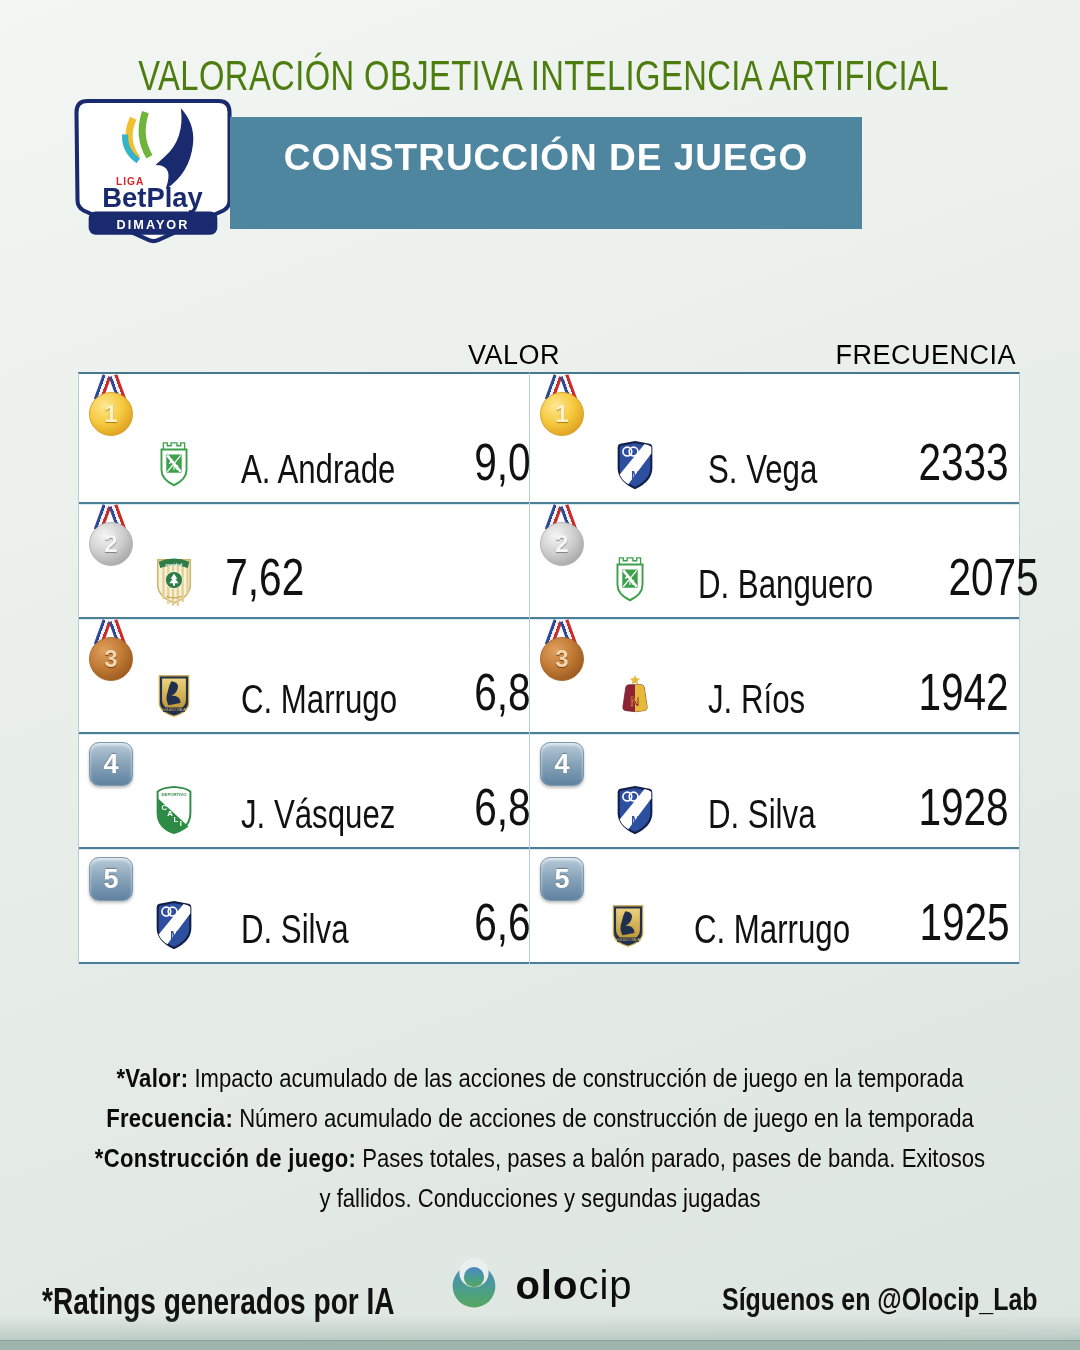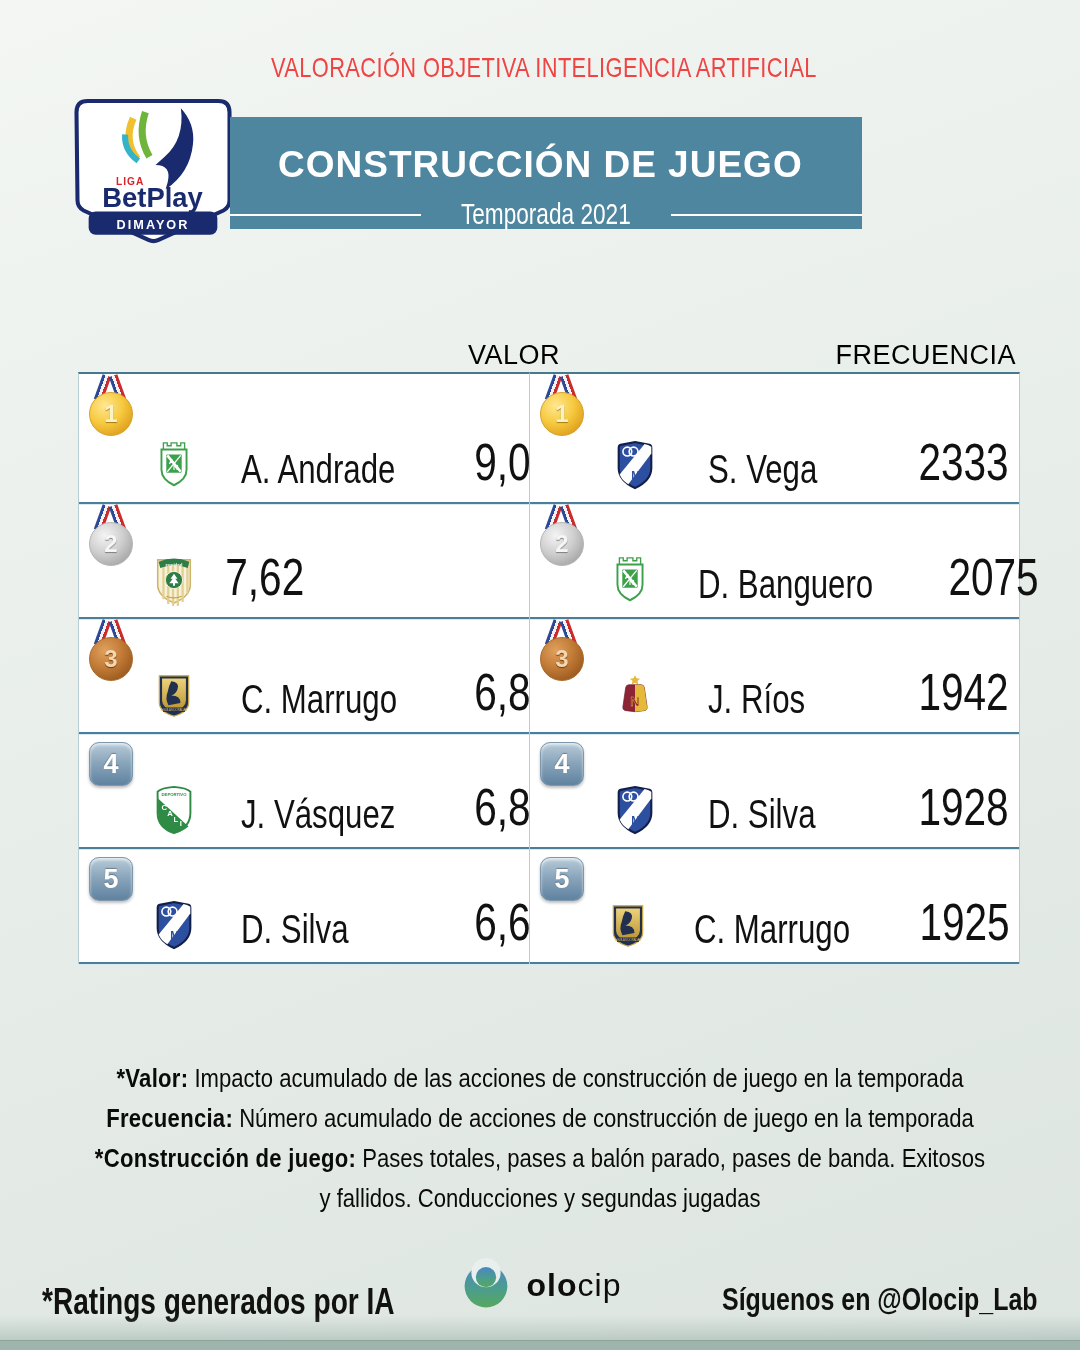--- a/index.html
+++ b/index.html
@@ -8,25 +8,25 @@
     font-family:"Liberation Sans", sans-serif; color:#111;
     background:linear-gradient(160deg,#f3f6f2 0%,#e8eeea 45%,#dde5e1 100%);
   }
   .cx { display:inline-block; transform:scaleX(0.78); white-space:nowrap; }
   .ox-l { transform-origin:left center; }
   .ox-r { transform-origin:right center; }
   .ox-c { transform-origin:center center; }
 
   
   .main-title { position:absolute; top:52px; left:8px; right:0; text-align:center;
-    font-size:28px; color:#ef4444; letter-spacing:0.5px; }
+    font-size:42px; color:#4d7c0f; letter-spacing:0.5px; }
   .league-logo { position:absolute; left:64px; top:96px; width:178px; height:152px; }
   .banner { position:absolute; left:230px; top:117px; width:632px; height:112px;
     background:#4e86a0; color:#fff; }
-  .banner-title { text-align:left; margin-top:27px; font-size:37px; font-weight:bold; letter-spacing:1px;padding-left:48px; }
+  .banner-title { text-align:center; margin-top:20px; font-size:37px; font-weight:bold; letter-spacing:1px; }
   .banner-sub { display:flex; align-items:center; margin-top:12px; font-size:29px; }
   .banner-sub .line { flex:1; height:2px; background:#fff; }
   .banner-sub .sub-text { margin:0 16px; }
 
   
   .rank-table { position:absolute; top:340px; }
   .rank-table.left  { left:38px;  width:486px;padding-left:40px; }
   .rank-table.right { left:529px; width:491px; }
   .thead { text-align:right; font-size:27px; letter-spacing:0.5px; height:32px; padding-right:4px; color:#000; }
   .tbody { border-top:2px solid #46788e; border-left:1px solid #b7ccd3; border-right:1px solid #b7ccd3; background:#fff; }
@@ -63,21 +63,21 @@
 
   
   .notes { position:absolute; top:1058px; left:10px; width:1060px; text-align:center;
     font-size:26px; line-height:40px; transform:scaleX(0.85); transform-origin:center top; color:#0a0a0a; }
   .notes b { font-size:26px; letter-spacing:0.3px; }
 
   
   .footer-left  { position:absolute; left:42px;  top:1281px; font-size:36px; font-weight:bold; }
   .footer-right { position:absolute; right:42px; top:1281px; font-size:32px; font-weight:bold; text-align:left; }
   .olocip { position:absolute; left:0; right:0; top:1258px; display:flex; align-items:center; justify-content:center; gap:14px; }
-  .olocip .word { font-size:32px; color:#0d0d0d; letter-spacing:1px; }
+  .olocip .word { font-size:40px; color:#0d0d0d; letter-spacing:1px; }
   .olocip .word .bold { font-weight:bold; }
   .olocip .word .light { font-weight:normal; }
   .strip-fade { position:absolute; left:0; right:0; bottom:9px; height:26px;
     background:linear-gradient(180deg,rgba(150,172,164,0) 0%,rgba(150,172,164,0.5) 100%); }
   .strip { position:absolute; left:0; right:0; bottom:0; height:9px; background:#9fb4ad; border-top:1px solid #8ba49c; }
 
   svg text { font-family:"Liberation Sans", sans-serif; }
 </style>
 </head>
 <body>
@@ -168,25 +168,20 @@
   <path d="M60 38 q-1 16 13 26" stroke="#35b4c9" stroke-width="6" fill="none"></path>
   <path d="M115 12 q4 30 -16 48 l-9 8 q16 0 12 17 l-2 7 q24 -16 27 -45 q2 -20 -12 -35 Z" fill="#1a2a6e"></path>
   <text x="51" y="88" font-size="10" font-weight="bold" fill="#d9232a" letter-spacing="1">LIGA</text>
   <text x="87" y="110" font-size="27" font-weight="bold" fill="#1a2a6e" text-anchor="middle">BetPlay</text>
   <rect x="24" y="114" width="127" height="23" rx="7" fill="#1a2a6e"></rect>
   <text x="87.5" y="131" font-size="12.5" font-weight="bold" fill="#fff" text-anchor="middle" letter-spacing="2">DIMAYOR</text>
 </svg>
 
 <div class="banner">
   <div class="banner-title">CONSTRUCCIÓN DE JUEGO</div>
-  <div class="banner-sub">
-    <div class="line"></div>
-    <span class="sub-text"><span class="cx ox-c">Temporada 2021</span></span>
-    <div class="line"></div>
-  </div>
 </div>
 
 <div class="rank-table left">
   <div class="thead">VALOR</div>
   <div class="tbody">
 
     <div class="row first">
       <div class="medal gold">
         <div class="rib l"></div>
           <div class="rib r"></div>

